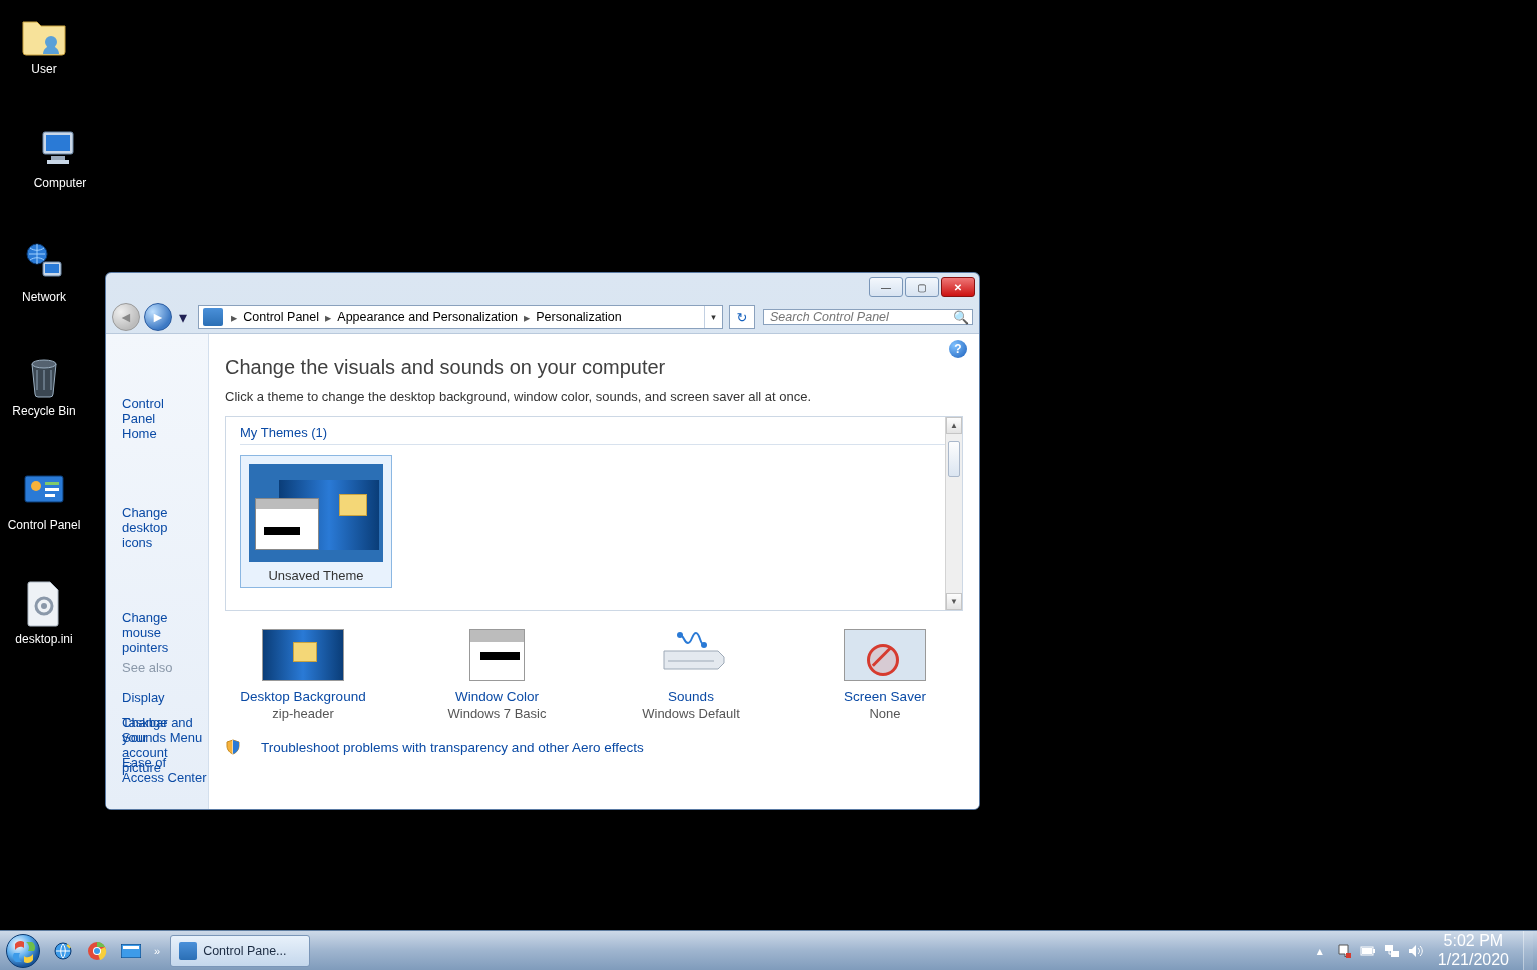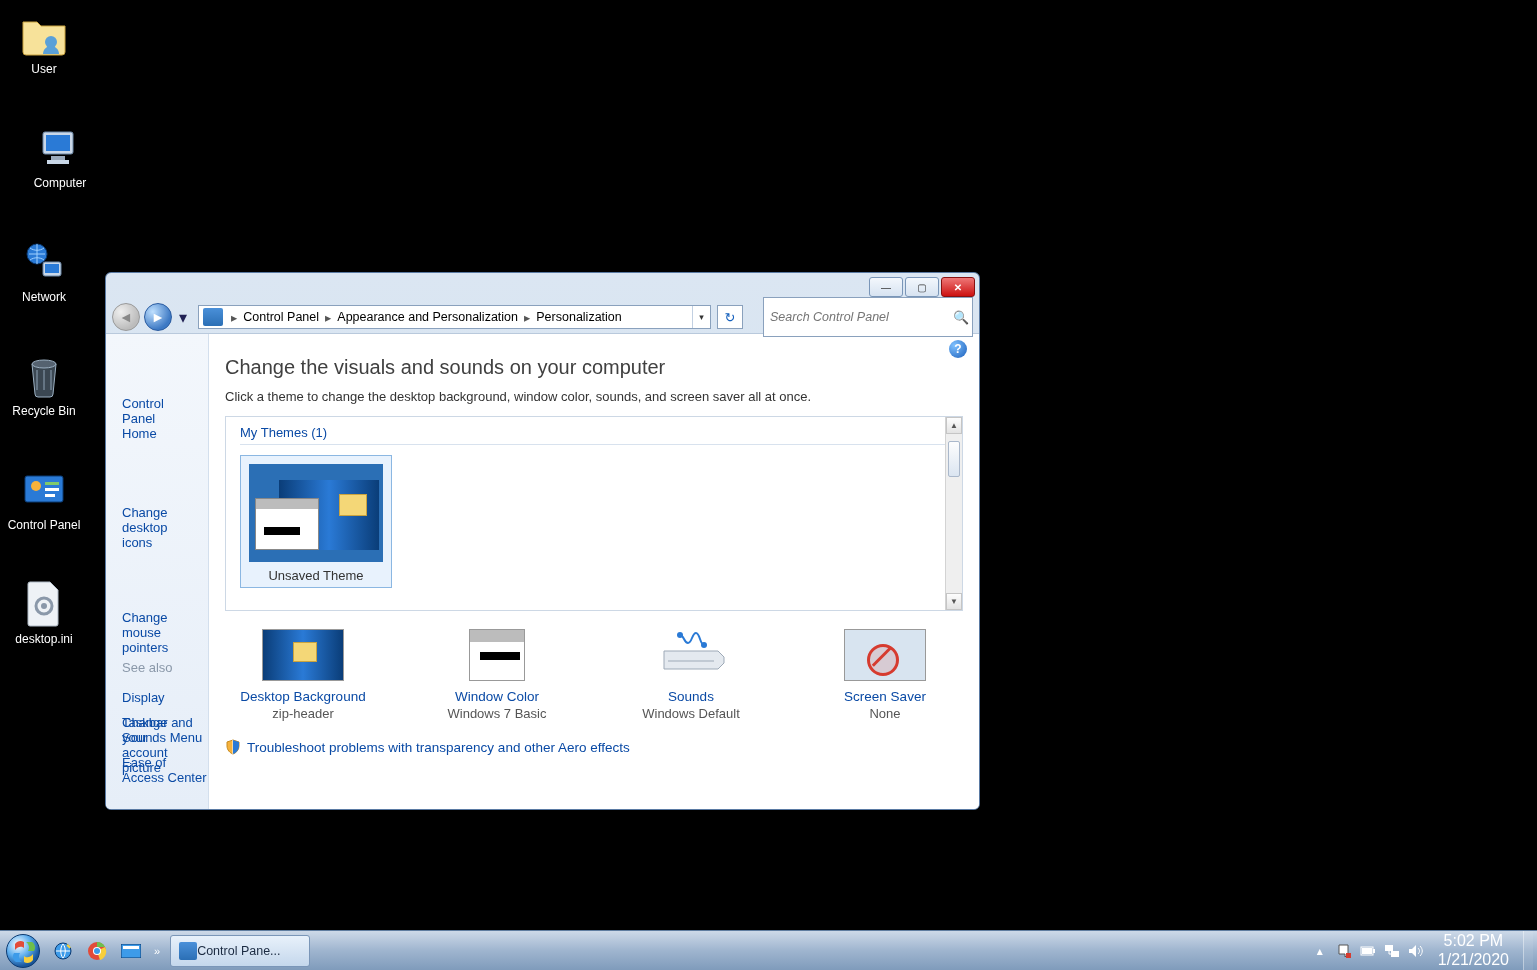--- a/index.html
+++ b/index.html
@@ -23,21 +23,21 @@
 .navbar { height:32px; display:flex; align-items:center; padding:0 6px; gap:4px; }
 .nav-btn { width:28px; height:28px; border-radius:50%; background:radial-gradient(circle at 30% 30%,#bfe0ff,#3d79c4 70%); border:1px solid #2a5ba0; display:flex;align-items:center;justify-content:center; color:#fff; font-size:14px; cursor:pointer; position:relative; }
 .nav-btn.disabled{ background:radial-gradient(circle at 30% 30%,#efefef,#bcbcbc 70%); border-color:#999; color:#888;}
 .nav-dropdown { width:14px; height:28px; display:flex;align-items:center;justify-content:center; color:#225; cursor:pointer; }
 .addressbar { flex:1; height:24px; background:#fff; border:1px solid #8aa1bd; display:flex; align-items:center; font-size:12.5px; color:#000; margin-left:4px; overflow:hidden; }
 .addr-icon { width:20px; height:18px; margin:0 4px; background:linear-gradient(#4a90d9,#2b6fb5); border-radius:2px; flex-shrink:0; }
 .crumb { padding:0 2px; cursor:pointer; white-space:nowrap; }
 .chev { padding:0 4px; color:#555; }
 .addr-dd { width:18px; height:22px; border-left:1px solid #c2d0e2; display:flex;align-items:center;justify-content:center; font-size:9px; color:#333; cursor:pointer; }
 .refresh { width:26px; height:24px; border:1px solid #8aa1bd; background:#fff; margin-left:2px; display:flex;align-items:center;justify-content:center; color:#1560bd; font-size:13px; cursor:pointer; }
-.searchbox { width:210px; height:40px; border:1px solid #8aa1bd; background:#fff; margin-left:16px; display:flex; align-items:center; }
+.searchbox { width:210px; height:16px; border:1px solid #8aa1bd; background:#fff; margin-left:4px; display:flex; align-items:center; }
 .searchbox input { flex:1; border:0; outline:0; font-size:12.5px; padding:0 6px; font-style:italic; color:#666; background:transparent; }
 .searchbox .sicn { width:22px; color:#1560bd; font-size:13px; text-align:center; cursor:pointer; }
 
 .body { display:flex; height:calc(100% - 60px); background:#fff; border-top:1px solid #b9c9dc; }
 .sidebar { width:225px; background:linear-gradient(#f3f7fc,#e6eef8); border-right:1px solid #d3dfed; padding:18px 16px; display:flex; flex-direction:column; font-size:13px; position:relative;}
 .sidebar .sb-link { color:#0a4aa5; margin-bottom:16px; cursor:pointer;margin-top:44px; }
 .sidebar .sb-see { position:absolute; bottom:14px; left:16px; }
 .sidebar .sb-see .hdr { color:#8a98a9; margin-bottom:15px; }
 .sidebar .sb-see .slk { color:#0a4aa5; margin-bottom:10px; cursor:pointer; }
 
@@ -61,31 +61,31 @@
 .scrollbar .sbtn{height:17px;background:linear-gradient(#fdfdfd,#e3e3e3);border:1px solid #c5c5c5;display:flex;align-items:center;justify-content:center;font-size:8px;color:#555;cursor:pointer;}
 .scrollbar .thumb{position:absolute;top:24px;left:2px;right:2px;height:36px;background:linear-gradient(#fdfdfd,#dbe5f1);border:1px solid #aab8cb;border-radius:2px;cursor:pointer;}
 .scrollbar .sbtn.bot{position:absolute;bottom:0;left:0;right:0;}
 
 .options-row { display:flex; margin-top:18px; gap:54px; padding:0 8px; }
 .opt { width:140px; text-align:center; cursor:pointer; }
 .opt .oimg { width:82px; height:52px; margin:0 auto 8px; border:1px solid #999; background:#ddd; position:relative; overflow:hidden;}
 .opt .olink { color:#0a4aa5; font-size:13.5px; }
 .opt .osub { color:#555; font-size:13px; margin-top:2px; }
 
-.trouble { margin-top:18px; font-size:13.5px; display:flex; align-items:center; gap:6px; }
+.trouble { margin-top:18px; font-size:13.5px; display:flex; align-items:center; gap:20px; }
 .trouble .shield{width:16px;height:16px;display:inline-block;}
 .trouble a{ color:#0a4aa5; cursor:pointer;}
 
 
 .taskbar { position:absolute; left:0; right:0; bottom:0; height:40px; background:linear-gradient(#cdd9e8,#9fb5cf 50%,#7f9bbb); border-top:1px solid #5f7da0; display:flex; align-items:center; }
 .start { width:46px; height:40px; display:flex;align-items:center;justify-content:center; cursor:pointer;}
 .start .orb{ width:34px;height:34px;border-radius:50%;background:radial-gradient(circle at 35% 30%,#fff,#5daeef 40%,#1c5aa0 70%,#0b3a72);border:1px solid #0b3a72; position:relative;}
 .pin { width:28px;height:28px;margin:0 3px;display:flex;align-items:center;justify-content:center;font-size:17px;cursor:pointer;border-radius:3px;}
 .overflow-chev{font-size:11px;color:#fff;margin:0 6px;cursor:pointer;}
-.task-item{ height:32px; min-width:140px; margin-left:4px; background:linear-gradient(#e8f1fb,#c4d7ec); border:1px solid #7a96b8; border-radius:3px; display:flex;align-items:center; padding:0 8px; gap:0; font-size:12.5px; color:#1b2b42; cursor:pointer;}
+.task-item{ height:32px; min-width:140px; margin-left:4px; background:linear-gradient(#e8f1fb,#c4d7ec); border:1px solid #7a96b8; border-radius:3px; display:flex;align-items:center; padding:0 8px; gap:6px; font-size:12.5px; color:#1b2b42; cursor:pointer;}
 .task-item .ticn{width:18px;height:18px;background:linear-gradient(#4a90d9,#2b6fb5);border-radius:2px;}
 .tray{ margin-left:auto; display:flex; align-items:center; gap:8px; padding:0 4px; color:#fff; font-size:12px;}
 .tray .ticon{width:16px;height:16px;display:flex;align-items:center;justify-content:center;cursor:pointer;}
 .clock{ text-align:center; line-height:1.15; font-size:16px; color:#fff; padding:0 6px;}
 .showdesk{width:10px;height:40px;border-left:1px solid rgba(255,255,255,.4);background:rgba(255,255,255,.08);cursor:pointer;}
 
 
 .oimg.bg{background:linear-gradient(90deg,#0a3d78 0%,#2a7ad6 50%,#0a3d78 100%);}
 .oimg.bg::after{content:"";position:absolute;left:30px;top:12px;width:22px;height:18px;background:#f4d777;border:1px solid #caa33e;}
 .oimg.wc{background:#fff;}

